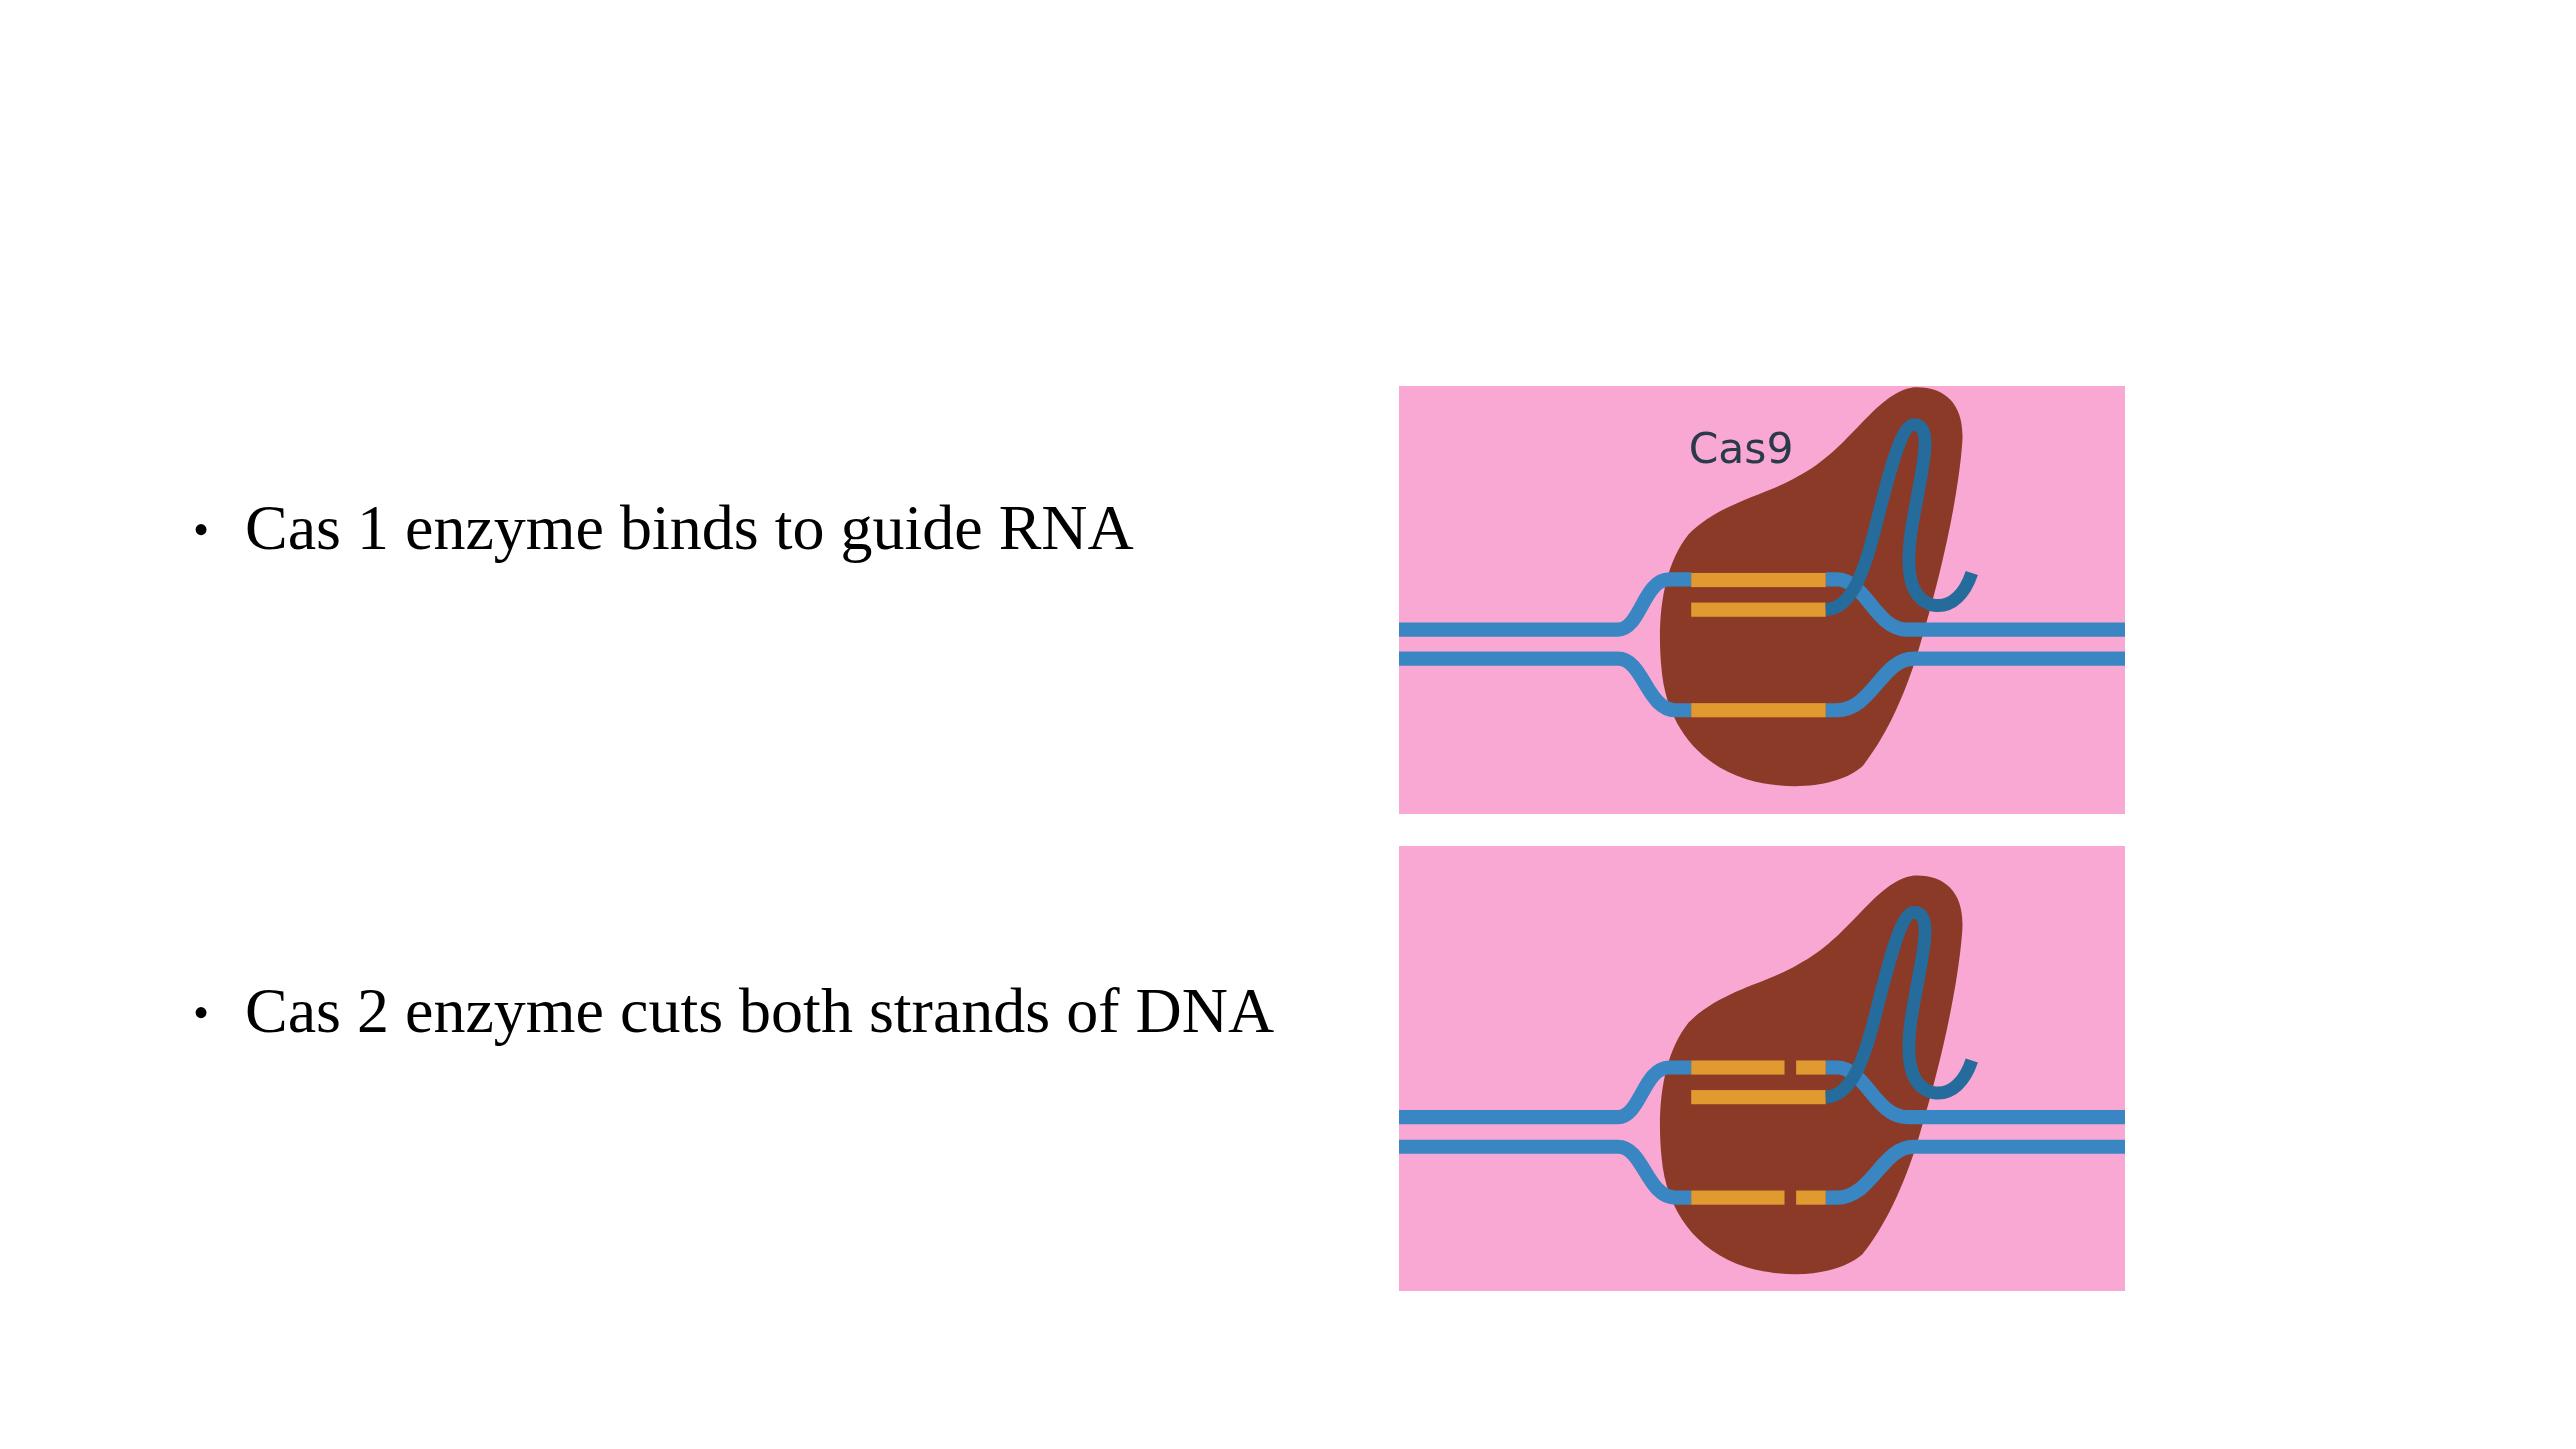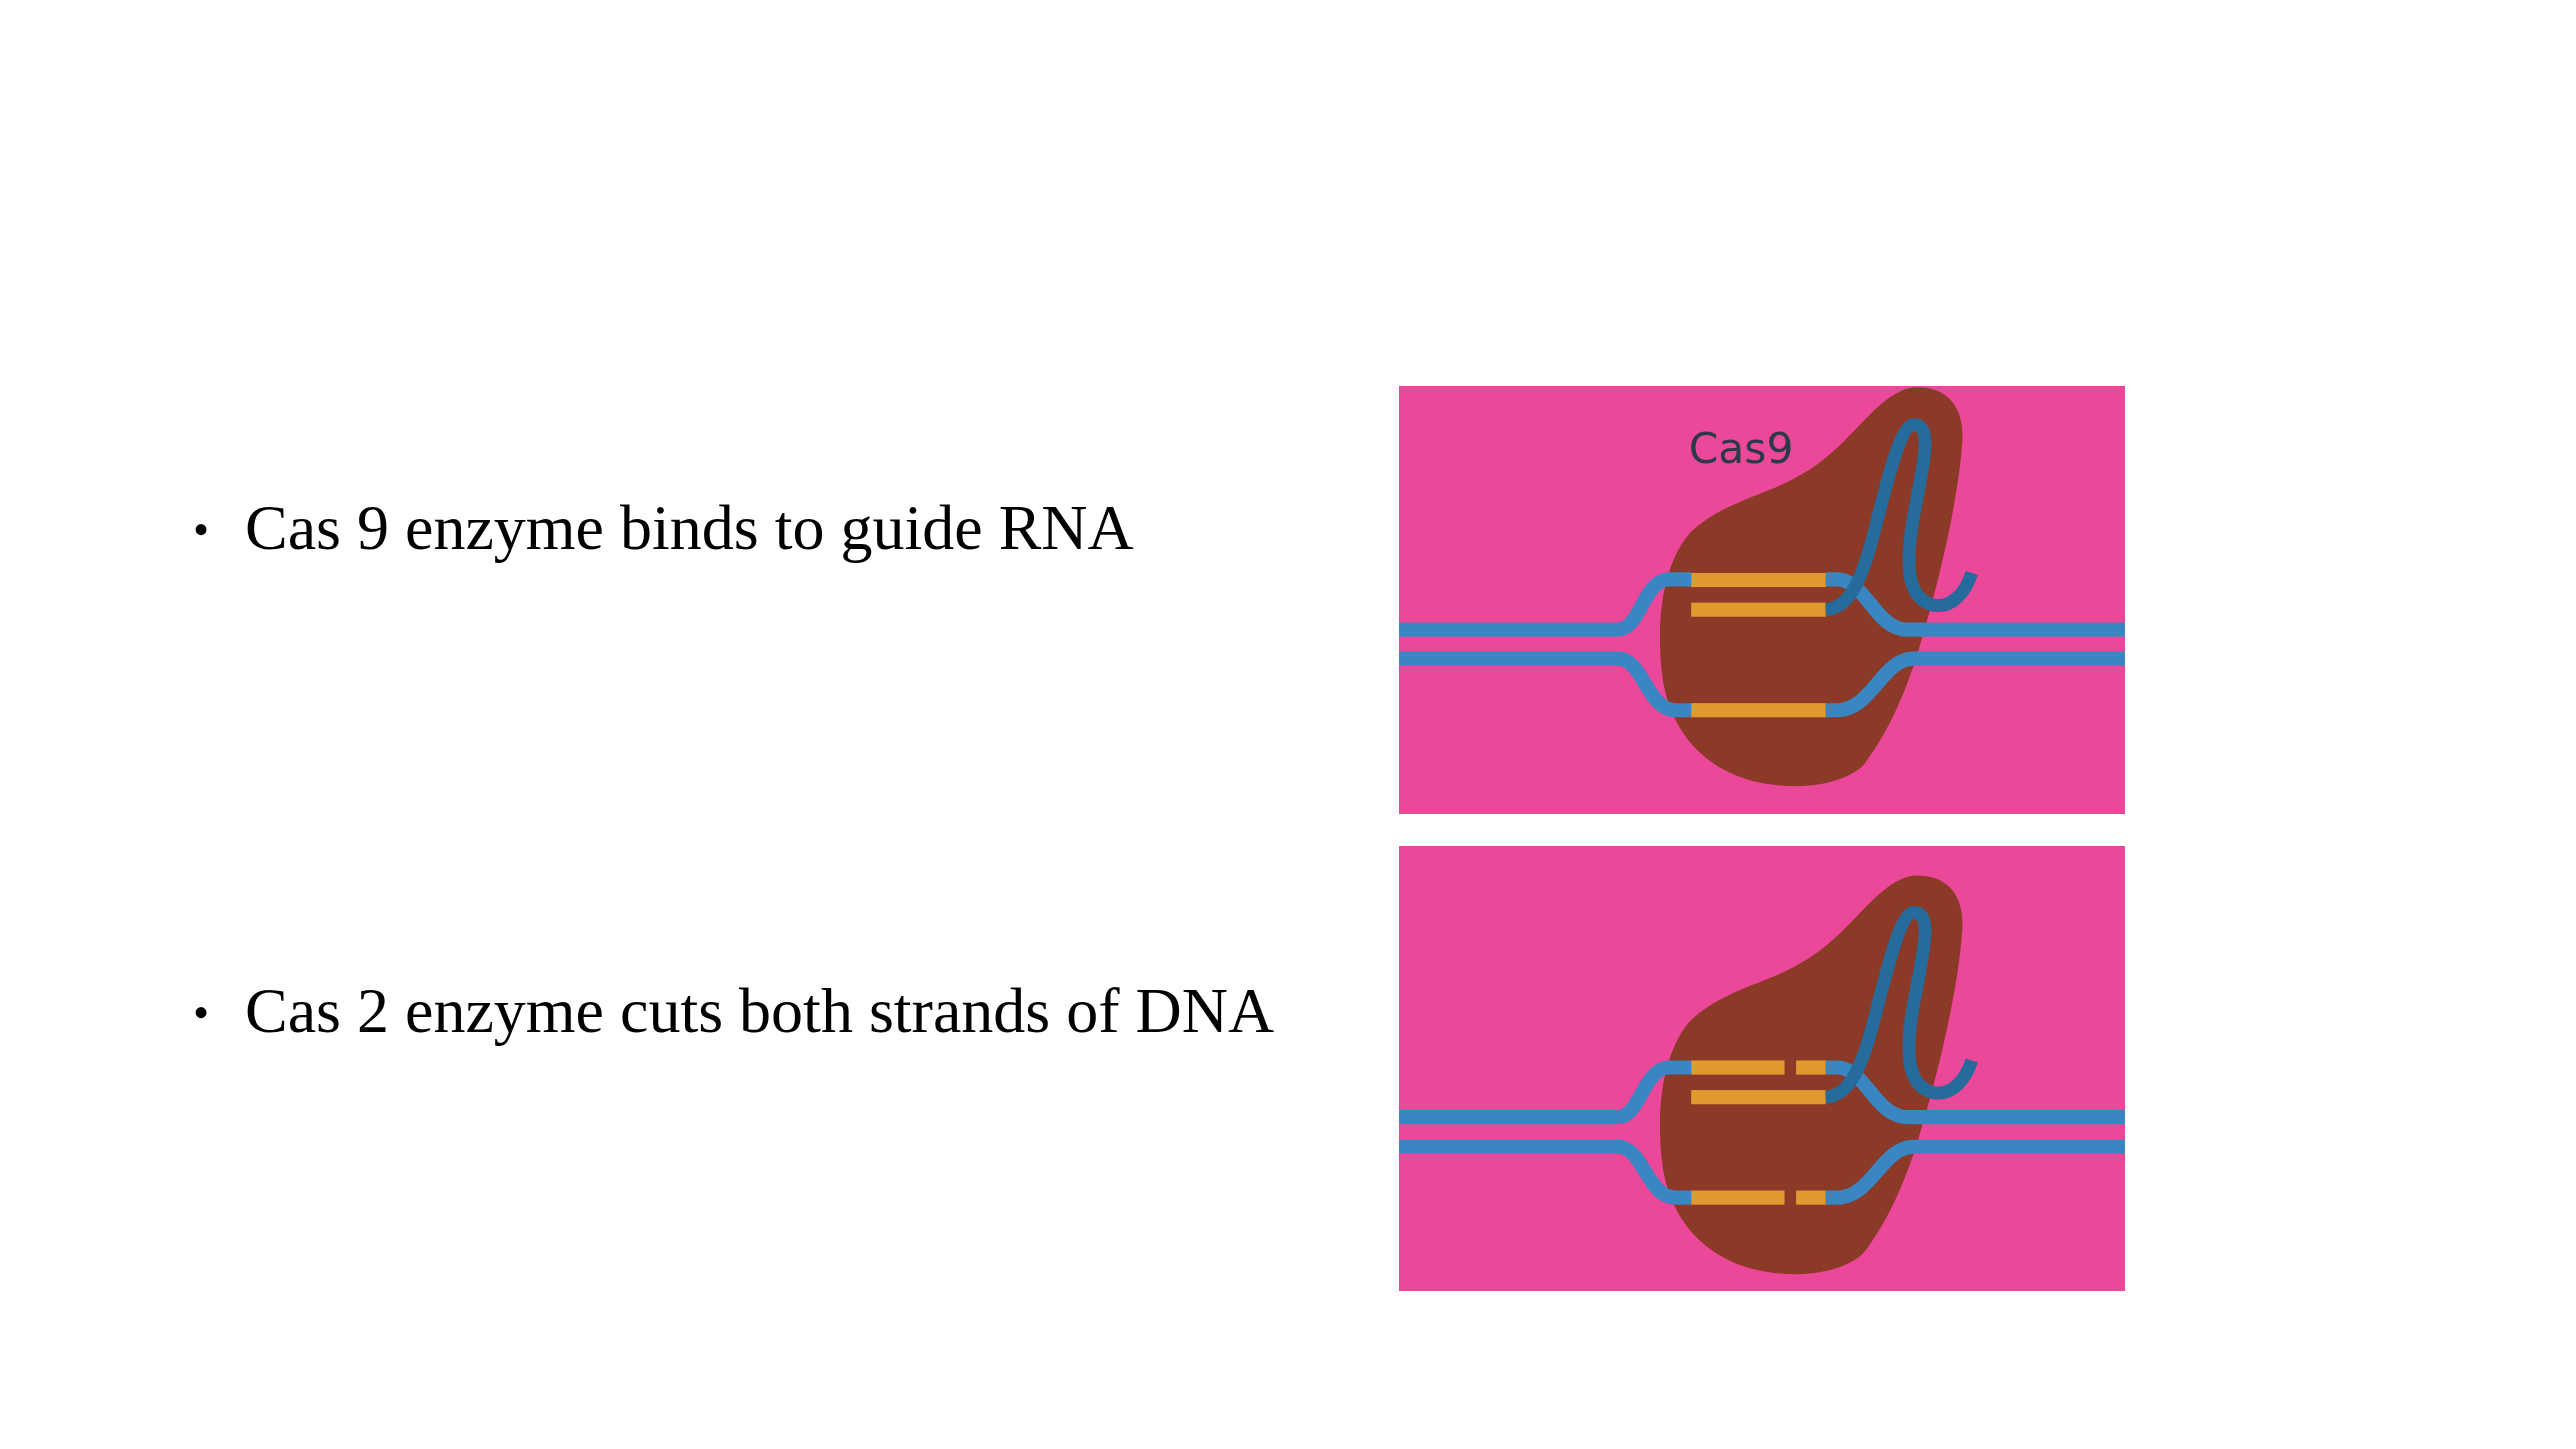--- a/index.html
+++ b/index.html
@@ -3,32 +3,32 @@
 <meta charset="utf-8">
 <style>
   html, body { margin: 0; padding: 0; background: #ffffff; }
   body { width: 2576px; height: 1449px; position: relative; overflow: hidden;
          font-family: "Liberation Serif", "DejaVu Serif", serif; }
   .bullet { position: absolute; left: 193px; display: flex; align-items: baseline;
             font-size: 64px; color: #000; white-space: nowrap; line-height: 1; }
   .bullet .dot { width: 52px; font-size: 46px; position: relative; top: -3.9px; }
   #bullet-1 { top: 496px; }
   #bullet-2 { top: 979px; }
-  .panel { position: absolute; left: 1399px; width: 726px; background: #ec4899; overflow: hidden; }
+  .panel { position: absolute; left: 1399px; width: 726px; background: #f9a8d4; overflow: hidden; }
   #panel-1 { top: 386px; height: 428px; }
   #panel-2 { top: 846px; height: 445px; }
   .panel svg { position: absolute; left: 0; top: 0; width: 100%; height: 100%; }
   .cas9-label { font-family: "DejaVu Sans", "Liberation Sans", sans-serif; font-size: 66px; fill: #2b3a4a; }
 </style>
 </head>
 <body>
 
 <div class="bullet" id="bullet-1">
   <span class="dot">•</span>
-  <span>Cas 9 enzyme binds to guide RNA</span>
+  <span>Cas 1 enzyme binds to guide RNA</span>
 </div>
 
 <div class="bullet" id="bullet-2">
   <span class="dot">•</span>
   <span>Cas 2 enzyme cuts both strands of DNA</span>
 </div>
 
 <div class="panel" id="panel-1">
   <svg viewBox="0 0 1128 664" preserveAspectRatio="none">
     <path fill="#8a3a26" d="M800,2 C850,0 880,30 875,90 C868,180 840,300 810,400 C790,470 760,540 720,590 C680,625 600,628 540,610 C460,585 415,520 408,440 C400,360 410,280 450,230 C500,180 570,170 620,140 C700,100 740,10 800,2 Z"></path>

